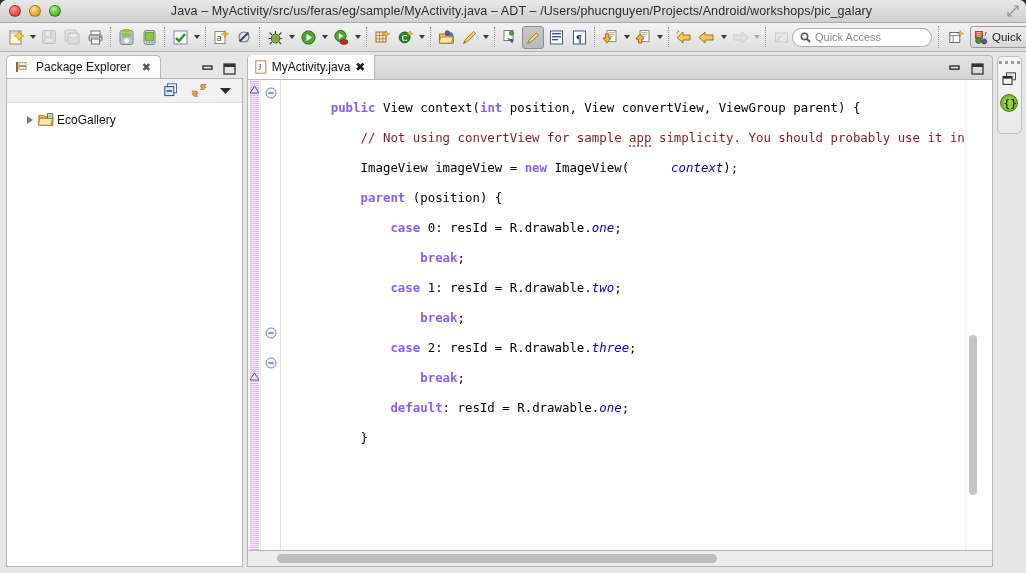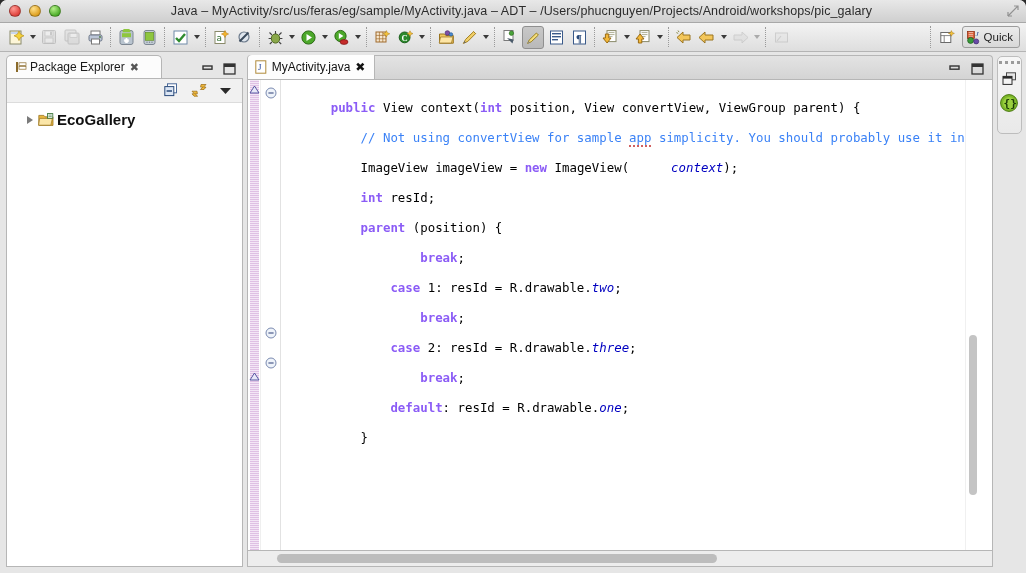--- a/index.html
+++ b/index.html
@@ -113,22 +113,22 @@
   #pkg-view {
     width: 245px; margin: 3px 0 6px 6px;
     display: flex; flex-direction: column;
     position: relative;
   }
   #pkg-tabrow {
     height: 23px; position: relative;
     display: flex; align-items: flex-end;
   }
   .view-tab {
-    display: flex; align-items: center; gap: 3px;
-    height: 23px; padding: 0 22px 0 8px;
+    display: flex; align-items: center; gap: 9px;
+    height: 23px; padding: 0 9px 0 8px;
     background: #fcfcfc;
     border: 1px solid #b6b6b6; border-bottom: none;
     border-radius: 5px 5px 0 0;
     font-size: 12px; color: #1a1a1a;
   }
   .view-tab .close-x { font-size: 11px; color: #555; margin-left: 2px; }
   #pkg-tabctl {
     margin-left: auto; display: flex; align-items: center; gap: 9px;
     padding: 0 7px 3px 0;
   }
@@ -142,21 +142,21 @@
   #pkg-toolbar {
     height: 24px;
     background: #f1f1f1;
     border-bottom: 1px solid #dcdcdc;
     display: flex; align-items: center; justify-content: flex-end;
     gap: 12px; padding-right: 10px;
   }
   #pkg-tree { padding: 8px 0 0 18px; }
   .tree-row {
     display: flex; align-items: center; gap: 3px;
-    height: 17px; font-size: 15px; color: #101010; font-weight: bold;
+    height: 17px; font-size: 12px; color: #101010;
   }
   .tw {
     width: 10px; height: 10px; position: relative;
   }
   .tw::before {
     content: ""; position: absolute; left: 2px; top: 1px;
     width: 0; height: 0;
     border-top: 4.5px solid transparent;
     border-bottom: 4.5px solid transparent;
     border-left: 6px solid #7b7b7b;
@@ -241,21 +241,21 @@
   #code {
     font-family: "DejaVu Sans Mono", monospace;
     font-size: 12.4px;
     line-height: 15px;
     white-space: pre;
     padding: 5px 0 0 20px;
     color: #000;
   }
   .ln { display: block; height: 15px; }
   .kw  { color: #8b5cf6; font-weight: bold; }
-  .cm  { color: #3b82f6; }
+  .cm  { color: #7f1d1d; }
   .fld { color: #0000c0; font-style: italic; margin-left: 42px; }
   .sfd { color: #0000c0; font-style: italic; }
   .mth { color: #000; }
   .spell { border-bottom: 2px dotted #d06060; }
 
   
   #vscroll {
     width: 14px; flex: none;
     background: #fff;
     position: relative;
@@ -545,20 +545,27 @@
     <div class="tb-group">
       <div class="tb-btn dis">
         <svg class="ic" width="17" height="17" viewBox="0 0 17 17">
           <rect x="2.5" y="4" width="12" height="9" fill="#e2e2e2" stroke="#a8a8a8"></rect>
           <path d="M4 12 L8 7" stroke="#a8a8a8" stroke-width="1.2"></path>
         </svg>
       </div>
     </div>
 
     <div id="quick-access">
+      <div id="qa-field">
+        <svg width="11" height="11" viewBox="0 0 11 11">
+          <circle cx="4.5" cy="4.5" r="3.2" fill="none" stroke="#555" stroke-width="1.5"></circle>
+          <path d="M7 7 L10 10" stroke="#555" stroke-width="1.8"></path>
+        </svg>
+        <span class="qa-text">Quick Access</span>
+      </div>
       <div class="tb-right-sep"></div>
       <div id="perspective-bar">
         <div class="tb-btn">
           <svg class="ic" width="17" height="17" viewBox="0 0 17 17">
             <rect x="1.8" y="3.5" width="10" height="10" fill="#fff" stroke="#6a6a6a"></rect>
             <path d="M1.8 6.6 h10 M5.2 6.6 V13.5" stroke="#6a6a6a" stroke-width=".8"></path>
             <path d="M12.4 1.6 l.9 1.9 L15.4 4.4 l-2.1 .9 L12.4 7.2 l-.9-1.9 L9.4 4.4 l2.1-.9z" fill="#f2c23c" stroke="#a8791a" stroke-width=".5"></path>
           </svg>
         </div>
         <div id="persp-java">
@@ -686,22 +693,22 @@
                 <path d="M3.4 6 h5.2" stroke="#4a5a8a" stroke-width="1.2"></path>
               </svg>
           </div>
         </div>
 
         <div id="code-wrap">
           <div id="code">
 <span class="ln"><span class="kw">    public</span> View <span class="mth">context</span>(<span class="kw">int</span> position, View convertView, ViewGroup parent) {</span>
 <span class="ln"><span class="cm">        // Not using convertView for sample <span class="spell">app</span> simplicity. You should probably use it in</span></span>
 <span class="ln">        ImageView imageView = <span class="kw">new</span> ImageView(<span class="fld">context</span>);</span>
-<span class="ln"><span class="kw">        int</span> resId;</span>
 <span class="ln"><span class="kw">        parent</span> (position) {</span>
+<span class="ln"><span class="kw">            case</span> 0: resId = R.drawable.<span class="sfd">one</span>;</span>
 <span class="ln"><span class="kw">                break</span>;</span>
 <span class="ln"><span class="kw">            case</span> 1: resId = R.drawable.<span class="sfd">two</span>;</span>
 <span class="ln"><span class="kw">                break</span>;</span>
 <span class="ln"><span class="kw">            case</span> 2: resId = R.drawable.<span class="sfd">three</span>;</span>
 <span class="ln"><span class="kw">                break</span>;</span>
 <span class="ln"><span class="kw">            default</span>: resId = R.drawable.<span class="sfd">one</span>;</span>
 <span class="ln">        }</span>
 <span class="ln"> </span>
 
 

